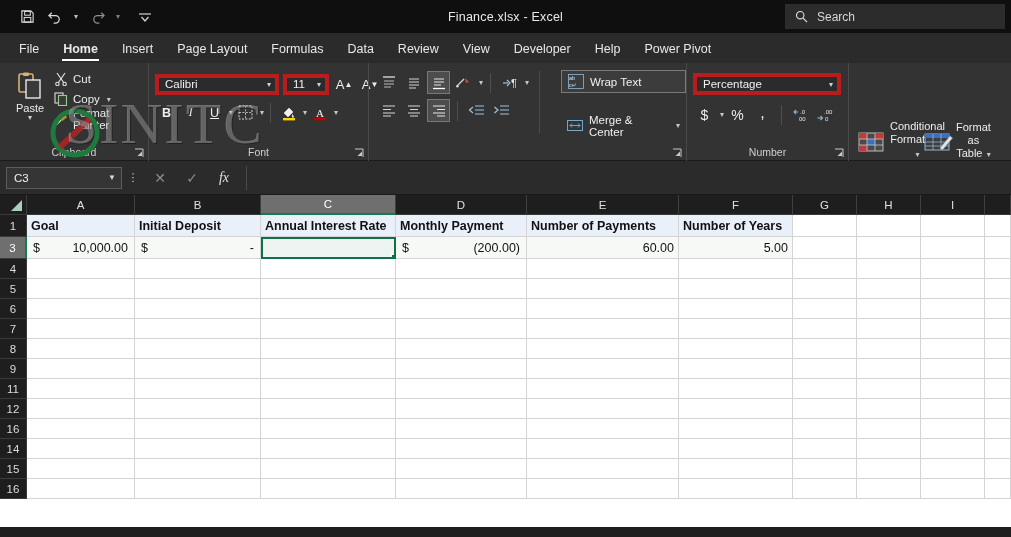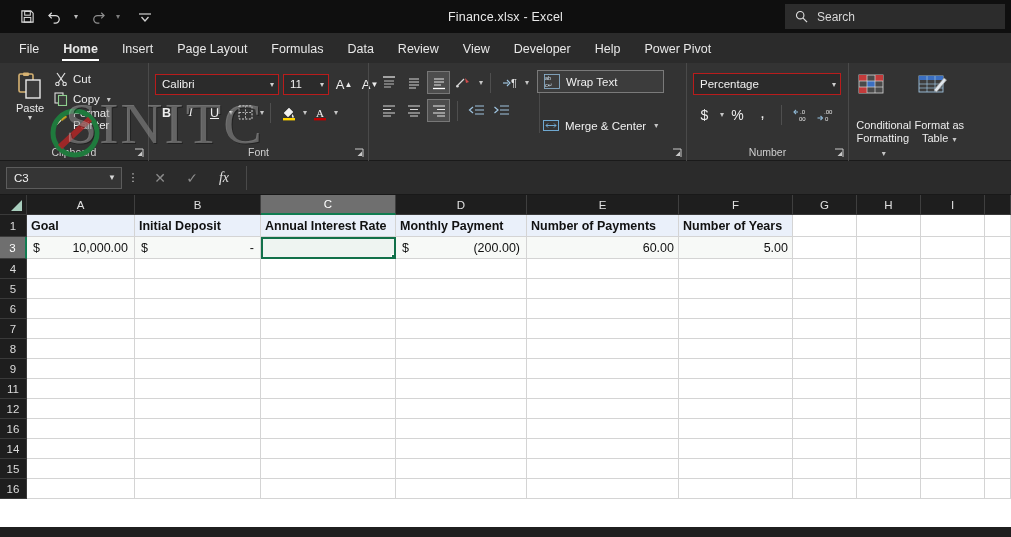--- a/index.html
+++ b/index.html
@@ -79,57 +79,57 @@
     display: flex; align-items: center; gap: 5px; height: 20px;
     font-size: 11.5px; color: #ececec; padding: 0 3px;
   }
   .clip-item .ci { width: 15px; height: 15px; display: flex; align-items: center; justify-content: center; }
   .mini-caret { font-size: 8px; color: #c6c6c6; margin-left: 2px; }
 
   
   .g-font { width: 220px; }
   .fontrow1 { position: absolute; left: 6px; top: 10px; display: flex; align-items: center; gap: 4px; }
   .combo {
-    height: 21px; background: #2b2b2b; border: 1px solid #b91c1c;
+    height: 21px; background: #2b2b2b; border: 4px solid #b91c1c;
     display: flex; align-items: center; justify-content: space-between;
     padding: 0 4px 0 6px; font-size: 11.5px; color: #f0f0f0;
   }
   .combo .cv { font-size: 8px; color: #cfcfcf; margin-left: 6px; }
   .combo-fontname { width: 124px; }
   .combo-fontsize { width: 46px; }
   .ab-btn { width: 22px; height: 22px; display:flex; align-items:center; justify-content:center; font-size: 13px; color:#ededed; }
   .ab-btn sup { font-size: 8px; }
   .fontrow2 { position: absolute; left: 6px; top: 38px; display: flex; align-items: center; gap: 1px; }
   .sq-btn { width: 23px; height: 23px; display: flex; align-items: center; justify-content: center; color: #ededed; font-size: 12.5px; }
   .divider-v { width: 1px; height: 20px; background: #4f4f4f; margin: 0 5px; }
 
   
   .g-align { width: 318px; }
   .al-r1 { position: absolute; left: 8px; top: 8px; display: flex; align-items: center; gap: 2px; }
   .al-r2 { position: absolute; left: 8px; top: 36px; display: flex; align-items: center; gap: 2px; }
-  .al-right-col { position: absolute; left: 168px; top: 7px; }
+  .al-right-col { position: absolute; left: 192px; top: 7px; }
   .wide-btn {
     display: flex; align-items: center; gap: 6px; height: 23px;
     font-size: 11.5px; color: #f0f0f0; padding: 0 6px;
   }
   .wide-btn.boxed { border: 1px solid #7a7a7a; background: #3c3c3c; }
   .al-sep { position: absolute; left: 170px; top: 8px; width: 1px; height: 62px; background: #4a4a4a; }
   .sq-btn.on { background: #4d4d4d; border: 1px solid #777; }
 
   
   .g-number { width: 162px; }
   .num-r1 { position: absolute; left: 6px; top: 10px; }
   .combo-numfmt { width: 148px; height: 22px; }
   .num-r2 { position: absolute; left: 6px; top: 40px; display: flex; align-items: center; gap: 2px; }
 
   
   .g-styles { width: 130px; display: flex; gap: 2px; padding-top: 6px;}
   .bigbtn {
-    width: 64px; display: flex; flex-direction: column; align-items: flex-start;
-    gap: 16px; padding-top: 4px;
+    width: 64px; display: flex; flex-direction: row; align-items: flex-end;
+    gap: 3px; padding-top: 4px;
   }
   .bigbtn .bl { font-size: 11px; color: #ededed; text-align: center; line-height: 13px; }
 
   
   .watermark {
     position: absolute; left: 47px; top: 88px; width: 260px; height: 70px;
     pointer-events: none; z-index: 5;
   }
   .wm-text {
     position: absolute; left: 18px; top: 2px;

